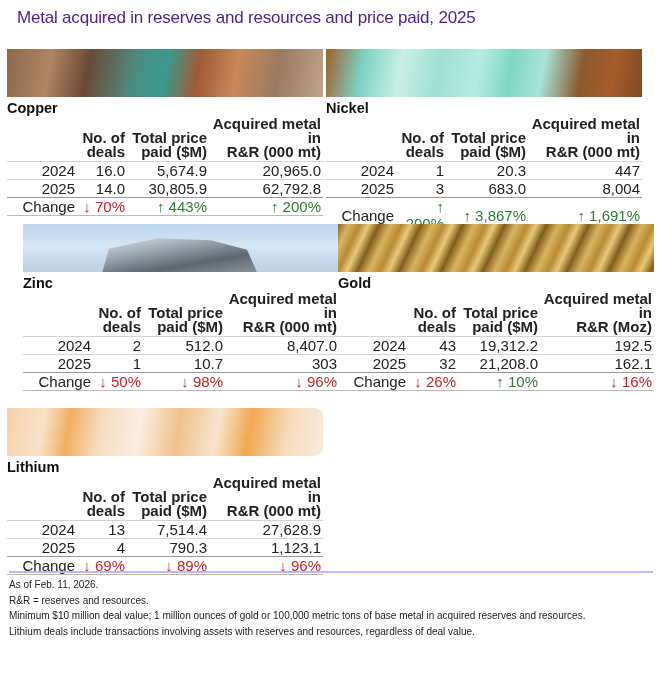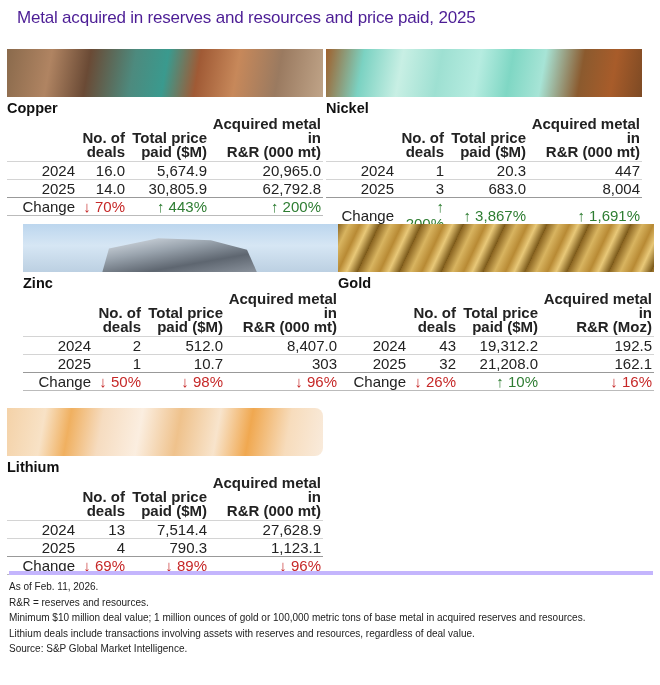--- a/index.html
+++ b/index.html
@@ -11,21 +11,21 @@
   .metal { font-size: 14.5px; font-weight: bold; margin-top: 3px; height: 17px; line-height: 17px; color: #111; }
   table { width: 100%; border-collapse: collapse; font-size: 15px; }
   th { font-weight: bold; text-align: right; vertical-align: bottom; line-height: 14px; padding: 0 2px 2px 0; color: #222; }
   th.lbl { text-align: left; }
   td { height: 18px; text-align: right; padding: 0 2px 0 0; border-top: 1px solid #d4d4d4; color: #222; }
   td.lbl { text-align: right; padding-left: 2px; }
   tr.chg td { border-top: 1.5px solid #999; border-bottom: 1.5px solid #bbb; }
   .up { color: #2e7d32; }
   .down { color: #c62828; }
   .c1 { width: 70px; } .c2 { width: 50px; } .c3 { width: 82px; } .c4 { width: 114px; }
-  .foot { position: absolute; left: 9px; top: 571px; width: 644px; border-top: 4px solid #c4b5fd; padding-top: 4px; font-size: 10px; line-height: 15.5px; color: #222; }
+  .foot { position: absolute; left: 9px; top: 571px; width: 644px; border-top: 2px solid #c4b5fd; padding-top: 4px; font-size: 10px; line-height: 15.5px; color: #222; }
   .foot div { margin: 0; }
   .copper { background: linear-gradient(100deg,#8a6a4c 0%,#b08462 14%,#6a4a35 26%,#4d8a7e 40%,#3a9a8e 50%,#a05a35 60%,#c7885a 72%,#9a7a60 85%,#c0a488 100%); }
   .nickel { background: linear-gradient(100deg,#a0602c 0%,#7bd2c2 12%,#c8efe4 24%,#9ee0d2 36%,#b6ece0 48%,#7fd7c4 58%,#a7e4d6 68%,#8b5a2e 80%,#a85c2a 90%,#7d4a24 100%); }
   .zinc { background: linear-gradient(180deg,#bcd6ee 0%,#d6e6f4 45%,#bcd0e2 100%); position: relative; }
   .zinc::after { content: ""; position: absolute; left: 22%; right: 26%; bottom: 0; height: 36px; background: linear-gradient(170deg,#e8eef4 0%,#9aa4ae 40%,#5e6670 70%,#8a929c 100%); clip-path: polygon(6% 100%,10% 35%,40% 6%,72% 12%,94% 38%,100% 100%); }
   .gold { background: repeating-linear-gradient(115deg,#8a6420 0px,#d8b460 10px,#b88a34 20px,#e8c878 28px,#7a5818 38px); }
   .lithium { background: linear-gradient(100deg,#f4d2a8 0%,#f8e2c6 12%,#f0b060 20%,#f6dcc0 30%,#fbeee0 42%,#efc28c 54%,#f8e4cc 66%,#f0a850 76%,#f7dcbc 88%,#f9ebdc 100%); border-radius: 0 8px 8px 0; }
 </style>
 </head>
 <body>
@@ -195,14 +195,13 @@
     </tr>
   </tbody>
     </table>
 </div>
 
 <div class="foot">
   <div>As of Feb. 11, 2026.</div>
   <div>R&amp;R = reserves and resources.</div>
   <div>Minimum $10 million deal value; 1 million ounces of gold or 100,000 metric tons of base metal in acquired reserves and resources.</div>
   <div>Lithium deals include transactions involving assets with reserves and resources, regardless of deal value.</div>
-  <div>Source: S&amp;P Global Market Intelligence.</div>
 </div>
 
 </body></html>

